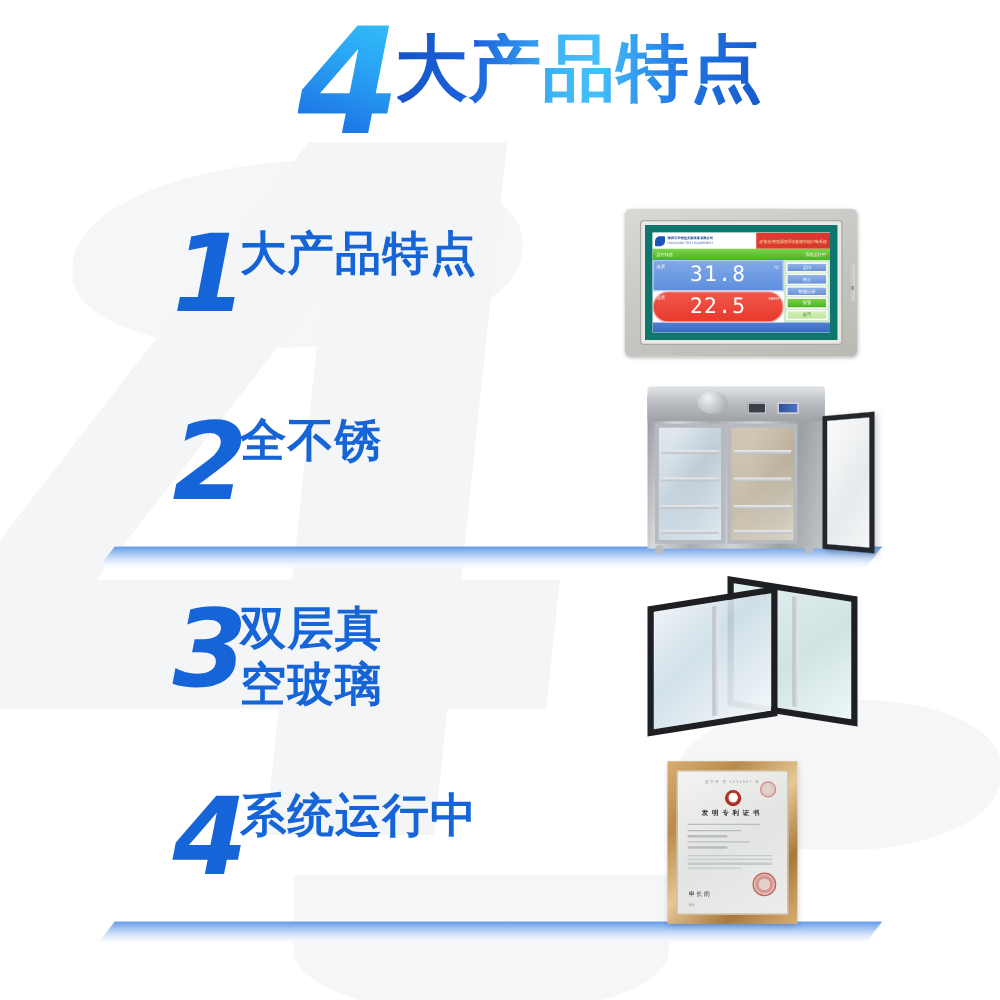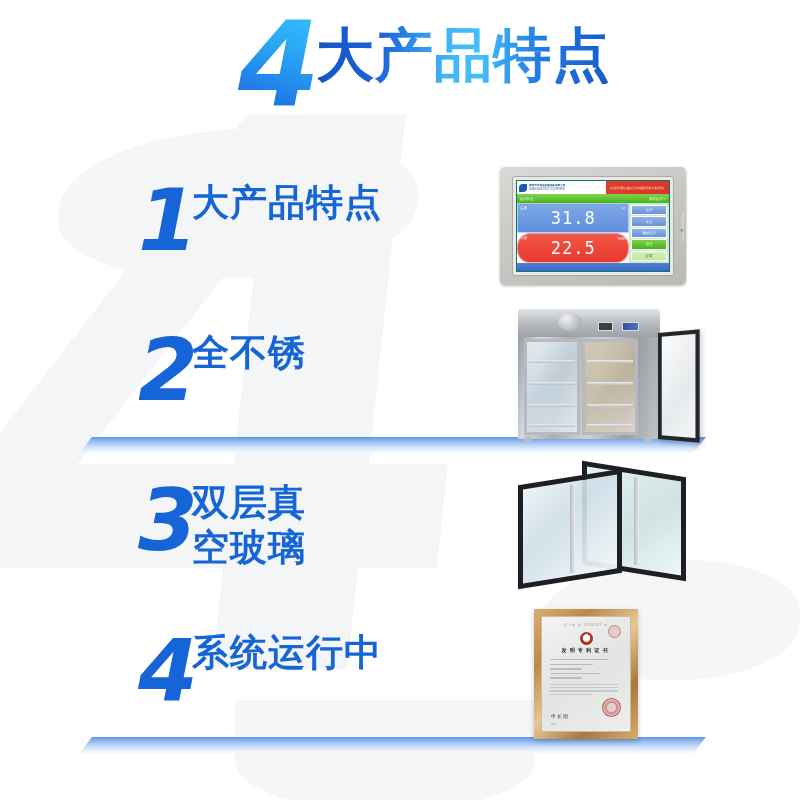--- a/index.html
+++ b/index.html
@@ -176,21 +176,21 @@
     padding: 3px;
   }
   .plc-screen {
     width: 100%; height: 100%;
     background: #ffffff;
     display: flex;
     flex-direction: column;
     overflow: hidden;
     position: relative;
     box-sizing: border-box;
-    border: 1px solid #0f766e;
+    border: 6px solid #0f766e;
   }
   .plc-topbar {
     height: 13px;
     display: flex;
     background: #ffffff;
   }
   .plc-brand {
     flex: 0 0 57%;
     display: flex;
     align-items: center;

